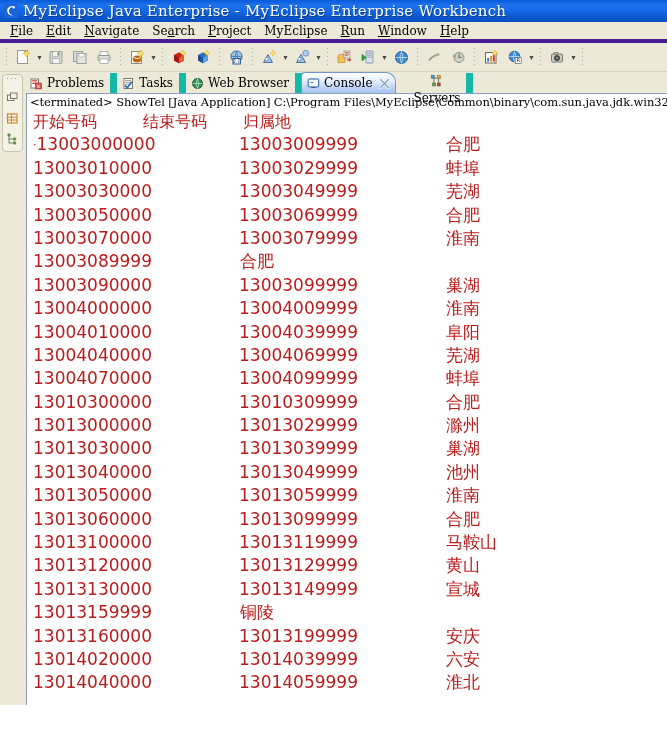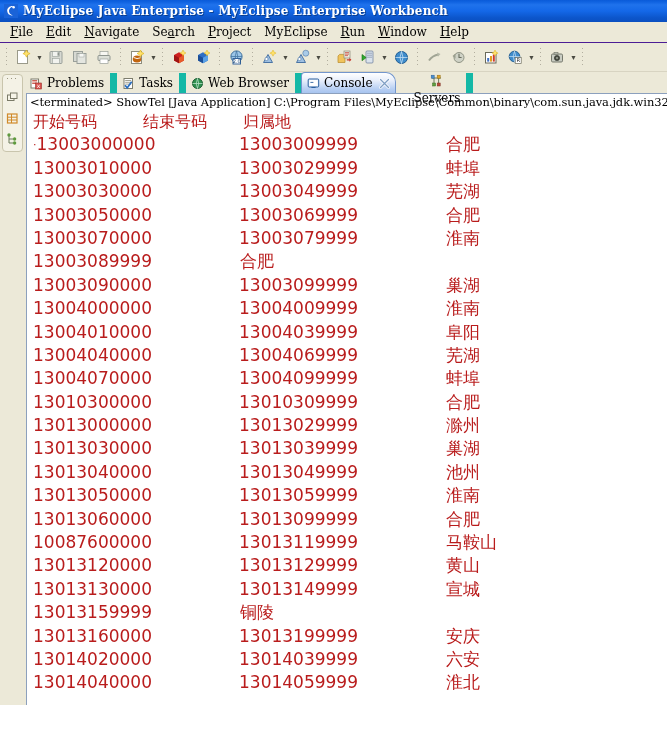--- a/index.html
+++ b/index.html
@@ -26,36 +26,36 @@
   }
   #titlebar .winicon {
     width: 16px; height: 16px;
     margin-right: 4px;
     display: flex; align-items: center; justify-content: center;
     flex: none;
   }
   #titlebar .title-text {
     color: #ffffff;
     font-family: "DejaVu Serif", serif;
-    font-weight: bold;
-    font-size: 12px;
+    font-weight: normal;
+    font-size: 15px;
     letter-spacing: 0.2px;
     white-space: nowrap;
     text-shadow: 1px 1px 0 rgba(0,0,0,0.35);
     text-align: center;
   }
 
   
   #menubar {
     height: 21px;
     background: #ece9d8;
     display: flex;
     align-items: center;
     padding-left: 4px;
-    border-bottom: 1px solid #4c1d95;
+    border-bottom: 4px solid #4c1d95;
   }
   #menubar .menu-item {
     font-family: "DejaVu Serif", serif;
     font-size: 12px;
     color: #000000;
     padding: 2px 7px 2px 6px;
     white-space: nowrap;
     cursor: default;
   }
   #menubar .menu-item .mn { text-decoration: underline; }
@@ -639,21 +639,21 @@
             <span class="c1">13013050000</span>
             <span class="c2">13013059999</span>
             <span class="c3">淮南</span>
           </div>
           <div class="cline">
             <span class="c1">13013060000</span>
             <span class="c2">13013099999</span>
             <span class="c3">合肥</span>
           </div>
           <div class="cline">
-            <span class="c1">10087600000</span>
+            <span class="c1">13013100000</span>
             <span class="c2">13013119999</span>
             <span class="c3">马鞍山</span>
           </div>
           <div class="cline">
             <span class="c1">13013120000</span>
             <span class="c2">13013129999</span>
             <span class="c3">黄山</span>
           </div>
           <div class="cline">
             <span class="c1">13013130000</span>

